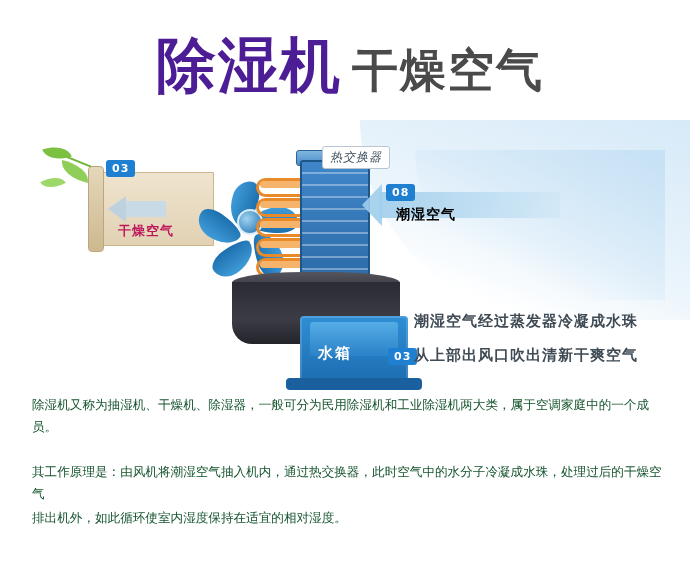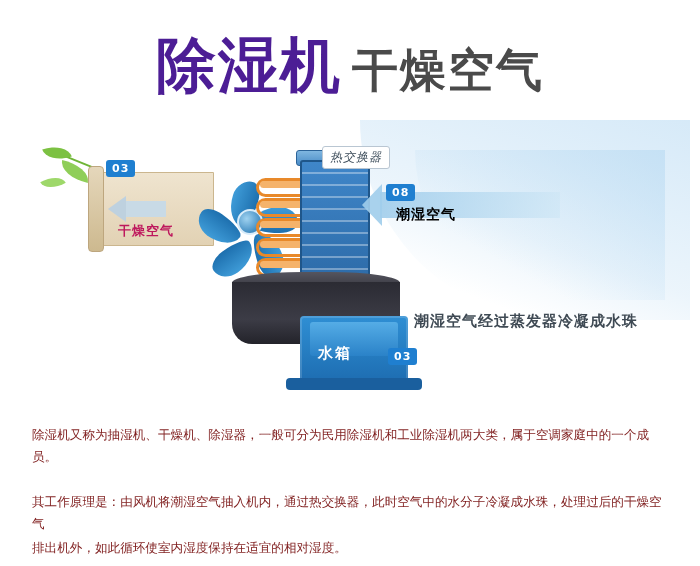--- a/index.html
+++ b/index.html
@@ -396,26 +396,26 @@
        2px 2px 0 #1c5fa8, -2px 2px 0 #1c5fa8, 2px -2px 0 #1c5fa8, -2px -2px 0 #1c5fa8,
        3px 3px 5px rgba(0,0,0,.35);
     letter-spacing: 1px;
     pointer-events: none;
   }
 
   
   .body-text {
     position: absolute;
     left: 32px;
-    top: 424px;
+    top: 394px;
     width: 640px;
     font-family: "DejaVu Sans", sans-serif;
     font-size: 12.6px;
     line-height: 22px;
-    color: #7f1d1d;
+    color: #14532d;
   }
   .body-text p { margin: 0 0 2px 0; }
   .body-text .p2 { margin-top: 23px; }
 </style>
 </head>
 <body>
 
 <div id="page">
 
   <div class="illus">
@@ -488,20 +488,21 @@
     <div class="label-humid">潮湿空气</div>
 
     <div class="badge badge-01">08</div>
     <div class="badge badge-02">02</div>
     <div class="badge badge-03-left">03</div>
     <div class="badge badge-03-bottom">03</div>
 
     <div class="tag-box tag-hx">热交换器</div>
 
     <div class="cap-line cap-1">潮湿空气经过蒸发器冷凝成水珠</div>
+    <div class="cap-line cap-2">从上部出风口吹出清新干爽空气</div>
 
     <div class="overlay">
     </div>
   </div>
 
   <div class="body-text">
     <p>除湿机又称为抽湿机、干燥机、除湿器，一般可分为民用除湿机和工业除湿机两大类，属于空调家庭中的一个成员。</p>
     <p class="p2"><span>其工作原理是：</span><span>由风机将潮湿空气抽入机内，通过热交换器，此时空气中的水分子冷凝成水珠，处理过后的干燥空气</span></p>
     <p>排出机外，如此循环使室内湿度保持在适宜的相对湿度。</p>
   </div>

